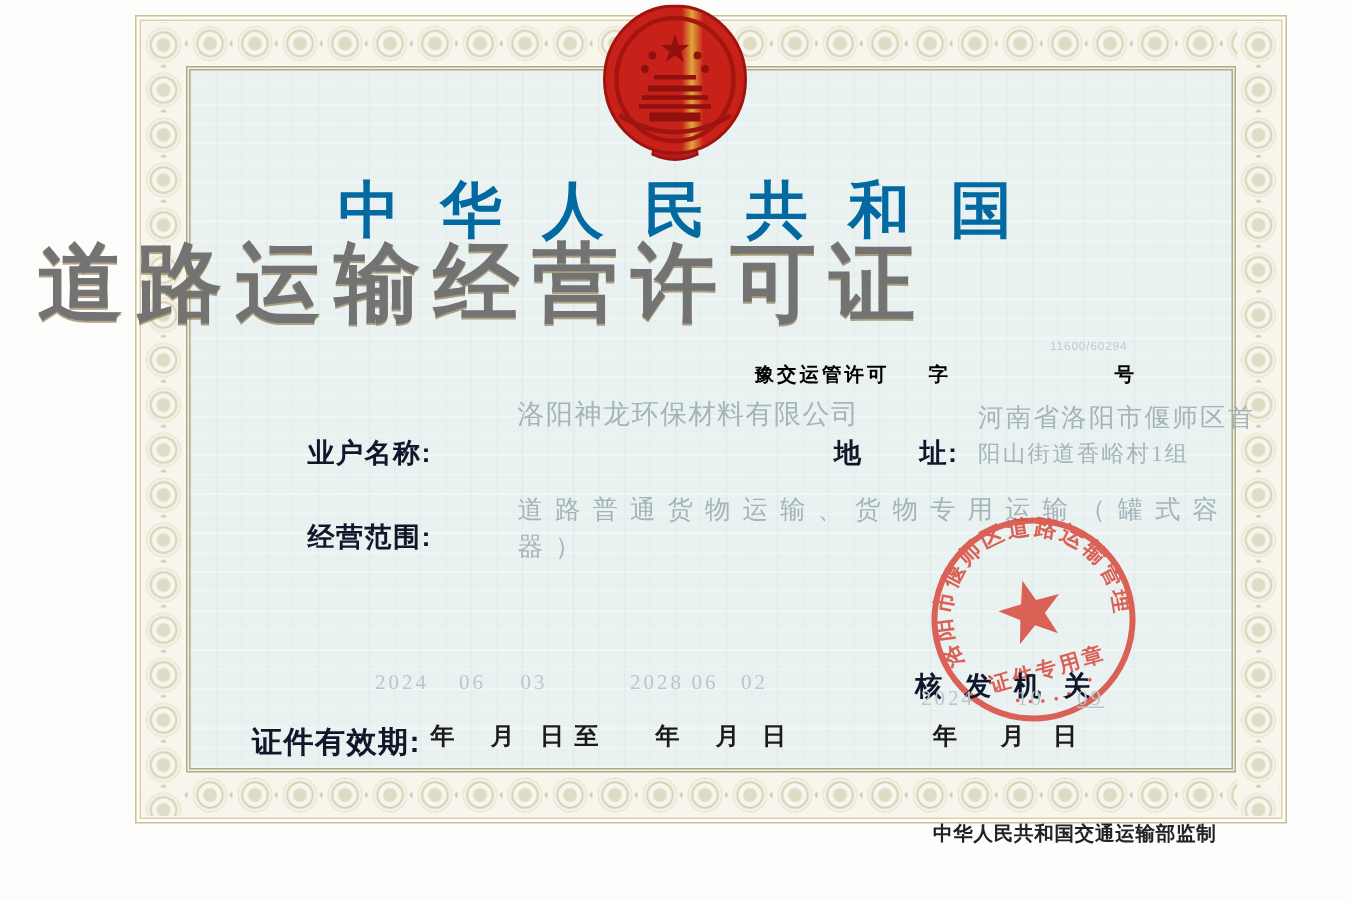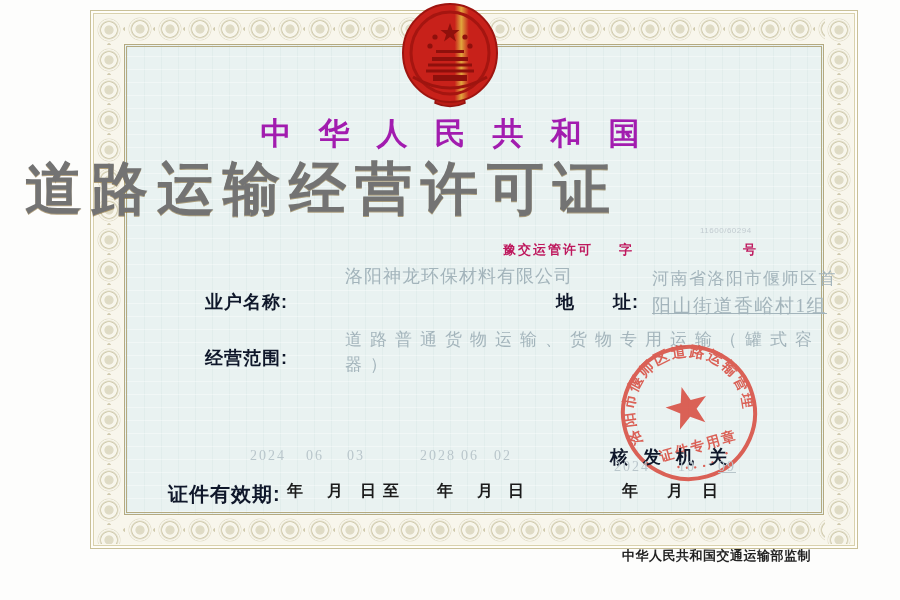--- a/index.html
+++ b/index.html
@@ -27,26 +27,26 @@
   .strip.bottom{left:4px;bottom:4px;right:4px;height:28px;}
   .strip.left{left:4px;top:4px;bottom:4px;width:28px;}
   .strip.right{right:4px;top:4px;bottom:4px;width:28px;}
   .paper{position:absolute;left:33px;top:33px;right:33px;bottom:33px;
          border:3px double #b4aa81;
          background:
            repeating-linear-gradient(0deg, rgba(255,255,255,.35) 0 1px, rgba(255,255,255,0) 1px 13px),
            repeating-linear-gradient(90deg, rgba(205,222,221,.28) 0 1px, rgba(205,222,221,0) 1px 17px),
            #e9f2f1;}
   
-  .country{left:0;right:0;top:113px;text-align:center;font-size:31px;font-weight:bold;color:#a21caf;
+  .country{left:0;right:0;top:113px;text-align:center;font-size:41px;font-weight:bold;color:#0369a1;
            letter-spacing:27px;text-indent:27px;font-family:"Liberation Sans", sans-serif;}
   .maintitle{left:16px;right:0;top:151px;font-size:57px;font-weight:900;color:#737373;
              letter-spacing:9px;text-indent:9px;font-family:"Liberation Serif", serif;
              text-shadow:0 1px 0 rgba(120,90,30,.55);}
-  .permit{font-size:13px;font-weight:bold;color:#be185d;letter-spacing:1px;}
+  .permit{font-size:13px;font-weight:bold;color:#000000;letter-spacing:1px;}
   .label{font-size:18px;font-weight:bold;color:#0f172a;letter-spacing:1px;}
   .faint{color:#a3b4bb;font-family:"Liberation Serif", serif;}
   .faintnum{color:#b9c6cb;font-family:"Liberation Serif", serif;font-size:14px;letter-spacing:2px;}
   .unit{font-size:16px;font-weight:bold;color:#1b1b1b;}
   .footer{font-size:13px;font-weight:bold;color:#222;letter-spacing:0.5px;}
   .code{font-size:8px;color:#c2cbd0;letter-spacing:0.5px;}
   .seal{left:616px;top:340px;width:146px;height:146px;transform:rotate(-16deg);opacity:.85;}
   .emblem{left:399px;top:3px;width:102px;height:106px;z-index:5;}
 </style>
 </head>
@@ -88,21 +88,21 @@
 <span class="abs permit" style="left:503px;top:241px;letter-spacing:2px;">豫交运管许可</span>
 <span class="abs permit" style="left:619px;top:241px;">字</span>
 <span class="abs permit" style="left:743px;top:241px;">号</span>
 <span class="abs code" style="left:700px;top:226px;">11600/60294</span>
 
 <span class="abs faint" style="left:345px;top:264px;font-size:18px;letter-spacing:1px;">洛阳神龙环保材料有限公司</span>
 <span class="abs label" style="left:205px;top:290px;">业户名称:</span>
 
 <span class="abs label" style="left:556px;top:290px;">地　　址:</span>
 <span class="abs faint" style="left:652px;top:267px;font-size:17px;letter-spacing:1.5px;text-align:center;">河南省洛阳市偃师区首</span>
-<span class="abs faint" style="left:652px;top:293px;font-size:19px;letter-spacing:1.5px;text-decoration:underline;">阳山街道香峪村1组</span>
+<span class="abs faint" style="left:652px;top:293px;font-size:15px;letter-spacing:1.5px;">阳山街道香峪村1组</span>
 
 <span class="abs label" style="left:205px;top:346px;">经营范围:</span>
 <span class="abs faint" style="left:345px;top:328px;font-size:17px;letter-spacing:8px;white-space:nowrap;">道路普通货物运输、货物专用运输（罐式容</span>
 <span class="abs faint" style="left:345px;top:353px;font-size:17px;letter-spacing:8px;">器）</span>
 
 <svg class="abs seal" viewBox="0 0 146 146">
   <defs>
     <path id="sealArc" d="M 22,92 A 55,55 0 1 1 124,92" fill="none"></path>
   </defs>
   <circle cx="73" cy="73" r="66" fill="none" stroke="#d8483c" stroke-width="4"></circle>

